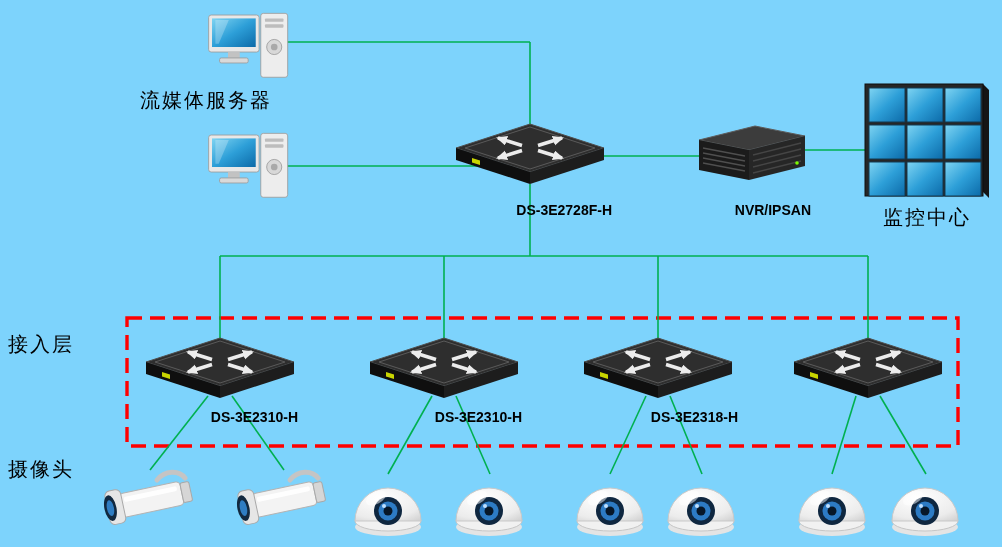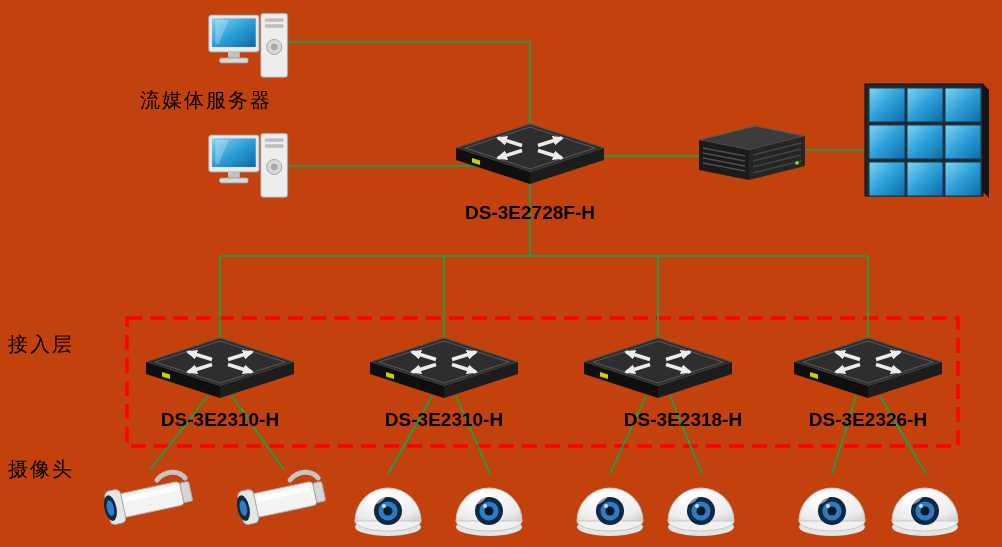--- a/index.html
+++ b/index.html
@@ -1,23 +1,23 @@
 <!DOCTYPE html>
 <html style="--line_green: #00B050; --dashed_red: #FF0000; --screen_blue: #2D9FD8;"><head>
 <meta charset="utf-8">
 <style>
   html,body{margin:0;padding:0;}
   body{font-family:"Liberation Sans","DejaVu Sans",sans-serif;background:#ffffff;}
-  #canvas{position:relative;width:1002px;height:547px;background:#c2410c;overflow:hidden;text-decoration:underline;}
+  #canvas{position:relative;width:1002px;height:547px;background:#7dd3fc;overflow:hidden;text-decoration:underline;}
   #wires{position:absolute;left:0;top:0;width:1002px;height:547px;z-index:1;}
   #wires line{stroke:var(--line_green,#00B050);stroke-width:1.6;fill:none;}
   #access-box{fill:none;stroke:var(--dashed_red,#FF0000);stroke-width:3.4;stroke-dasharray:15 8;}
   .node{position:absolute;z-index:2;line-height:0;}
   .lbl{position:absolute;z-index:3;font-size:20px;color:#000;letter-spacing:2px;white-space:nowrap;}
-  .model{font-weight:700;font-size:19px;letter-spacing:0;text-align:center;}
+  .model{font-weight:700;font-size:14px;letter-spacing:0;text-align:right;}
 </style>
 </head>
 <body>
 
 <div id="canvas">
 
   <svg width="0" height="0" style="position:absolute" aria-hidden="true">
     <defs>
       <linearGradient id="scr" x1="0" y1="0" x2="1" y2="1">
         <stop offset="0" stop-color="#7fd4f2"></stop>
@@ -299,20 +299,21 @@
       <circle cx="36" cy="37" r="14" fill="#0f2740"></circle>
       <circle cx="36" cy="37" r="9.5" fill="#2d7bc4"></circle>
       <circle cx="36" cy="37" r="4.5" fill="#071728"></circle>
       <circle cx="32" cy="32" r="2" fill="#bfe0ff"></circle>
       <ellipse cx="24" cy="24" rx="11" ry="6" fill="#ffffff" opacity="0.5" transform="rotate(-28 24 24)"></ellipse>
     </svg>
   </div>
 
   <div class="lbl" style="left:140px;top:87px">流媒体服务器</div>
   <div class="lbl model" style="left:448px;top:202px;width:164px">DS-3E2728F-H</div>
+  <div class="lbl model" style="left:693px;top:202px;width:118px">NVR/IPSAN</div>
+  <div class="lbl" style="left:861px;top:204px;width:132px;text-align:center">监控中心</div>
   <div class="lbl" style="left:8px;top:331px">接入层</div>
   <div class="lbl" style="left:8px;top:456px">摄像头</div>
   <div class="lbl model" style="left:142px;top:409px;width:156px">DS-3E2310-H</div>
   <div class="lbl model" style="left:366px;top:409px;width:156px">DS-3E2310-H</div>
-  <div class="lbl model" style="left:605px;top:409px;width:156px">DS-3E2318-H</div>
-  <div class="lbl model" style="left:790px;top:409px;width:156px">DS-3E2326-H</div>
+  <div class="lbl model" style="left:582px;top:409px;width:156px">DS-3E2318-H</div>
 
 </div>
 
 </body></html>

